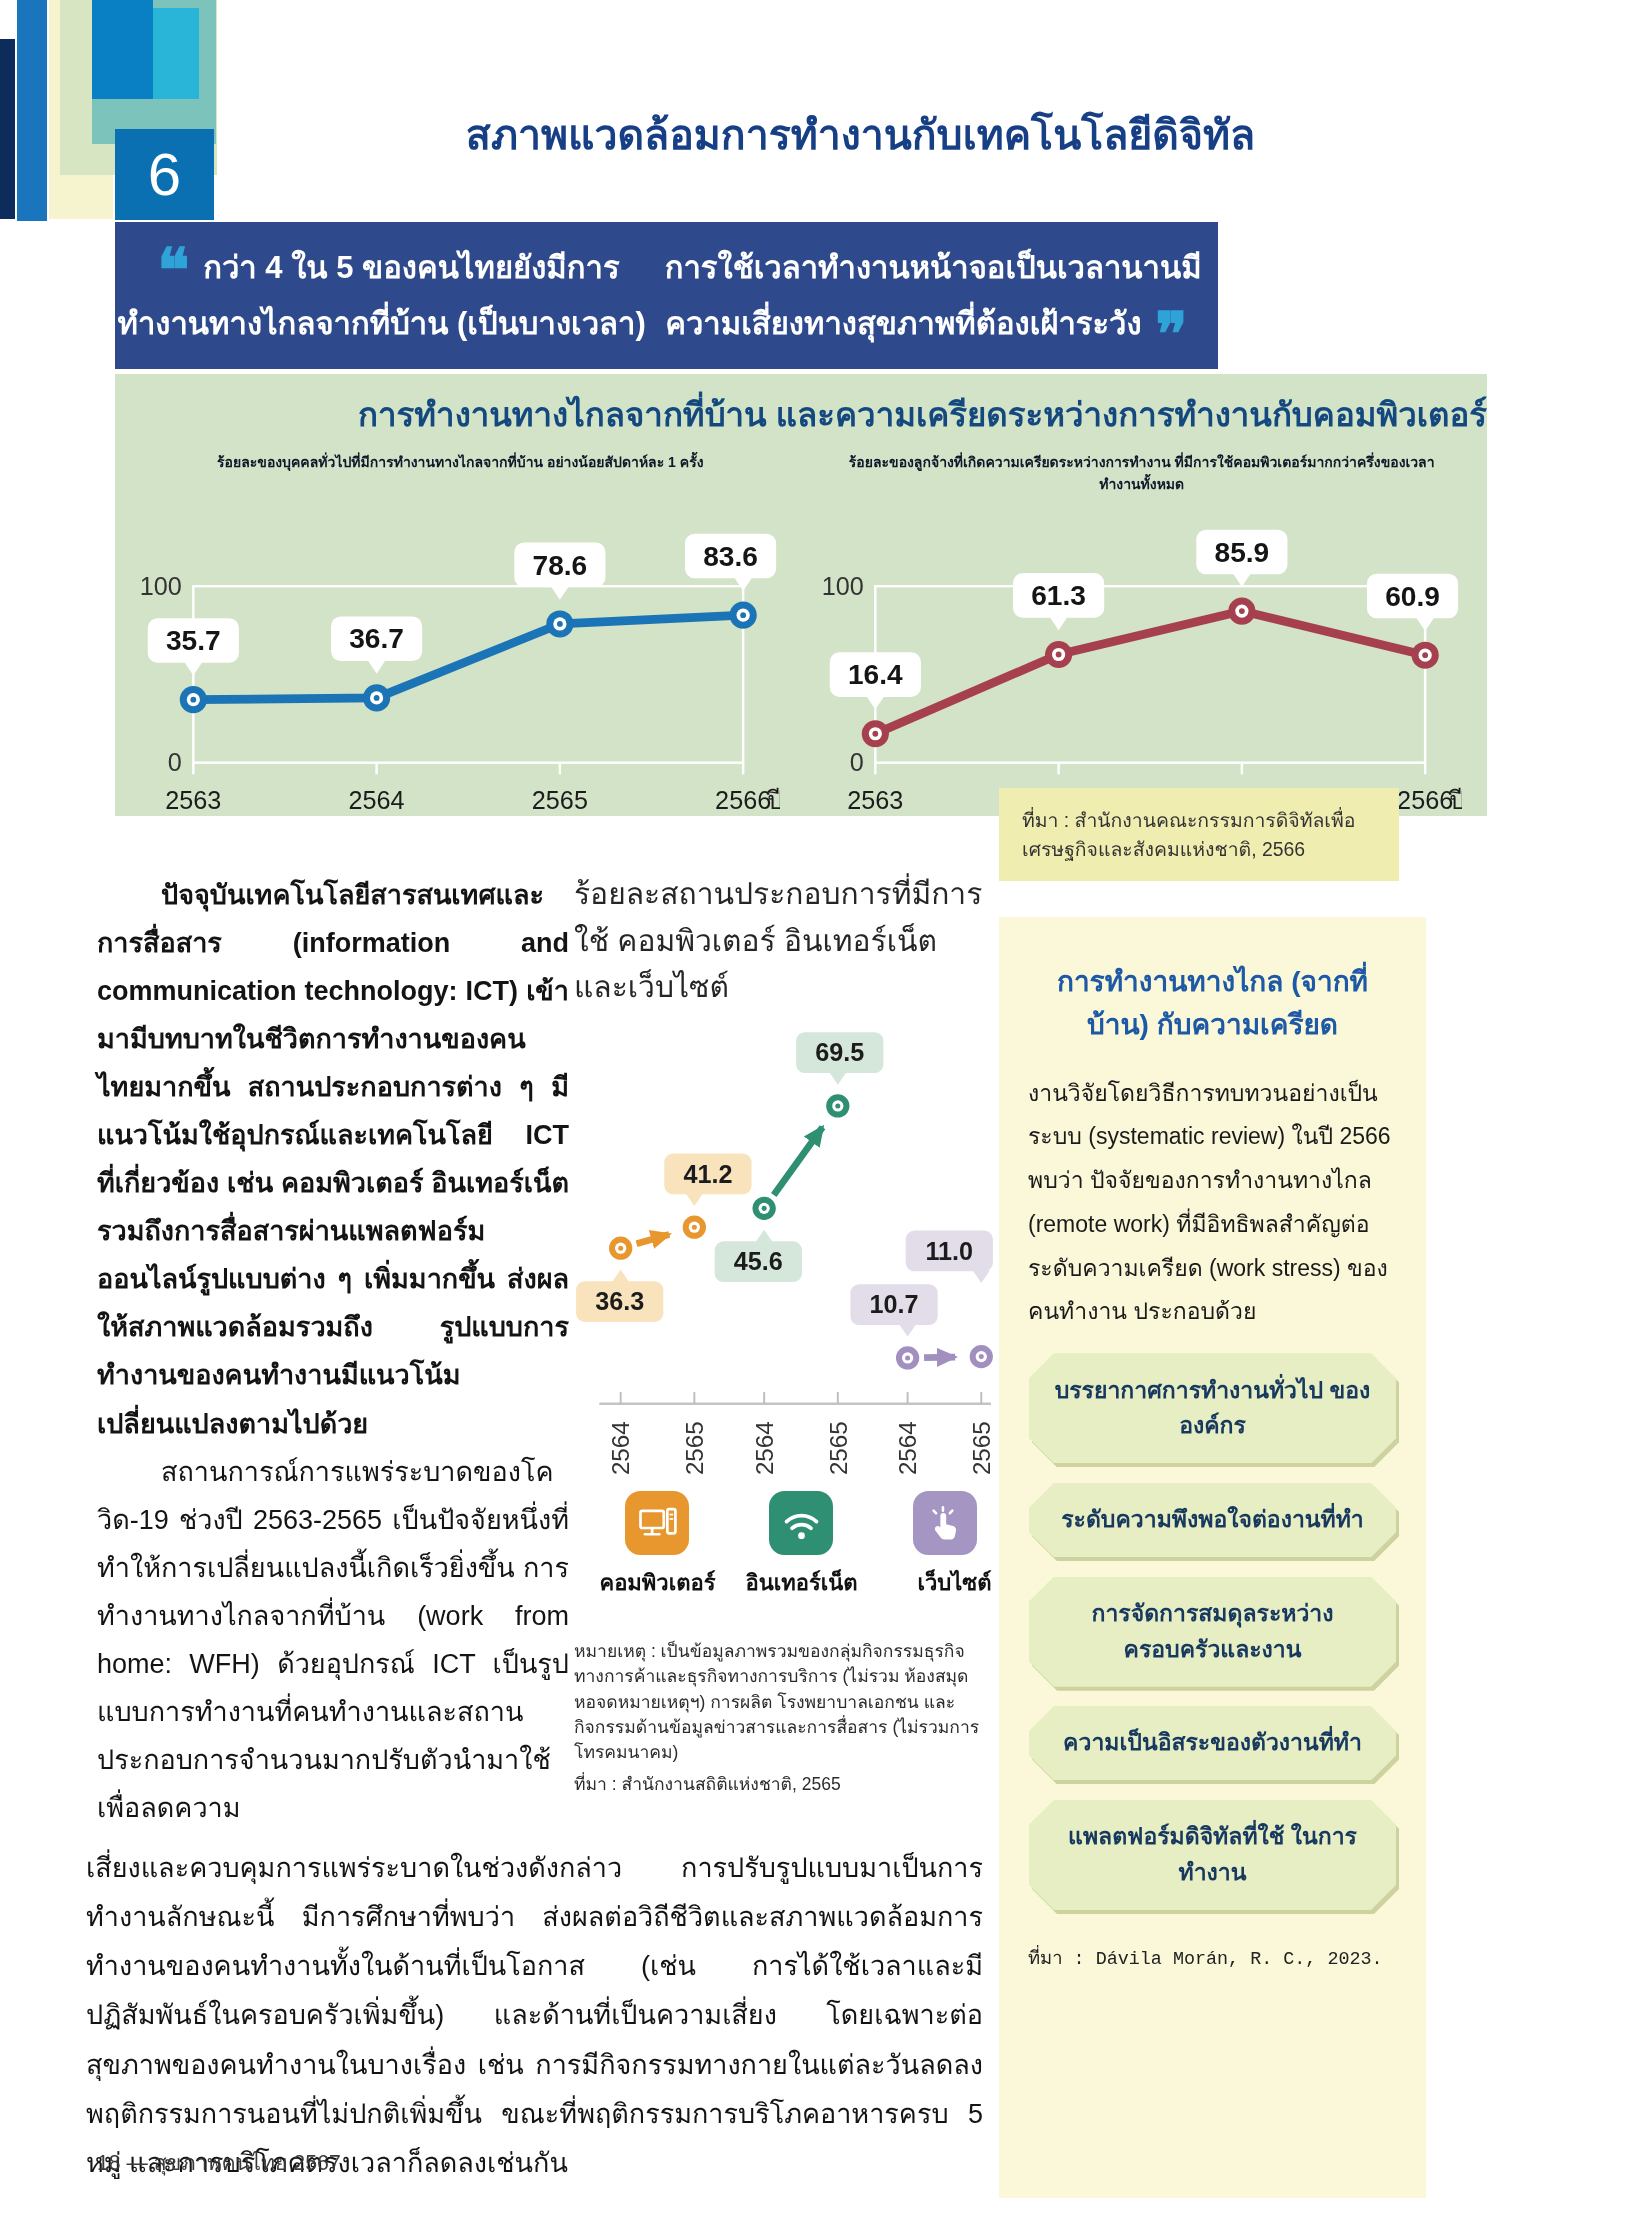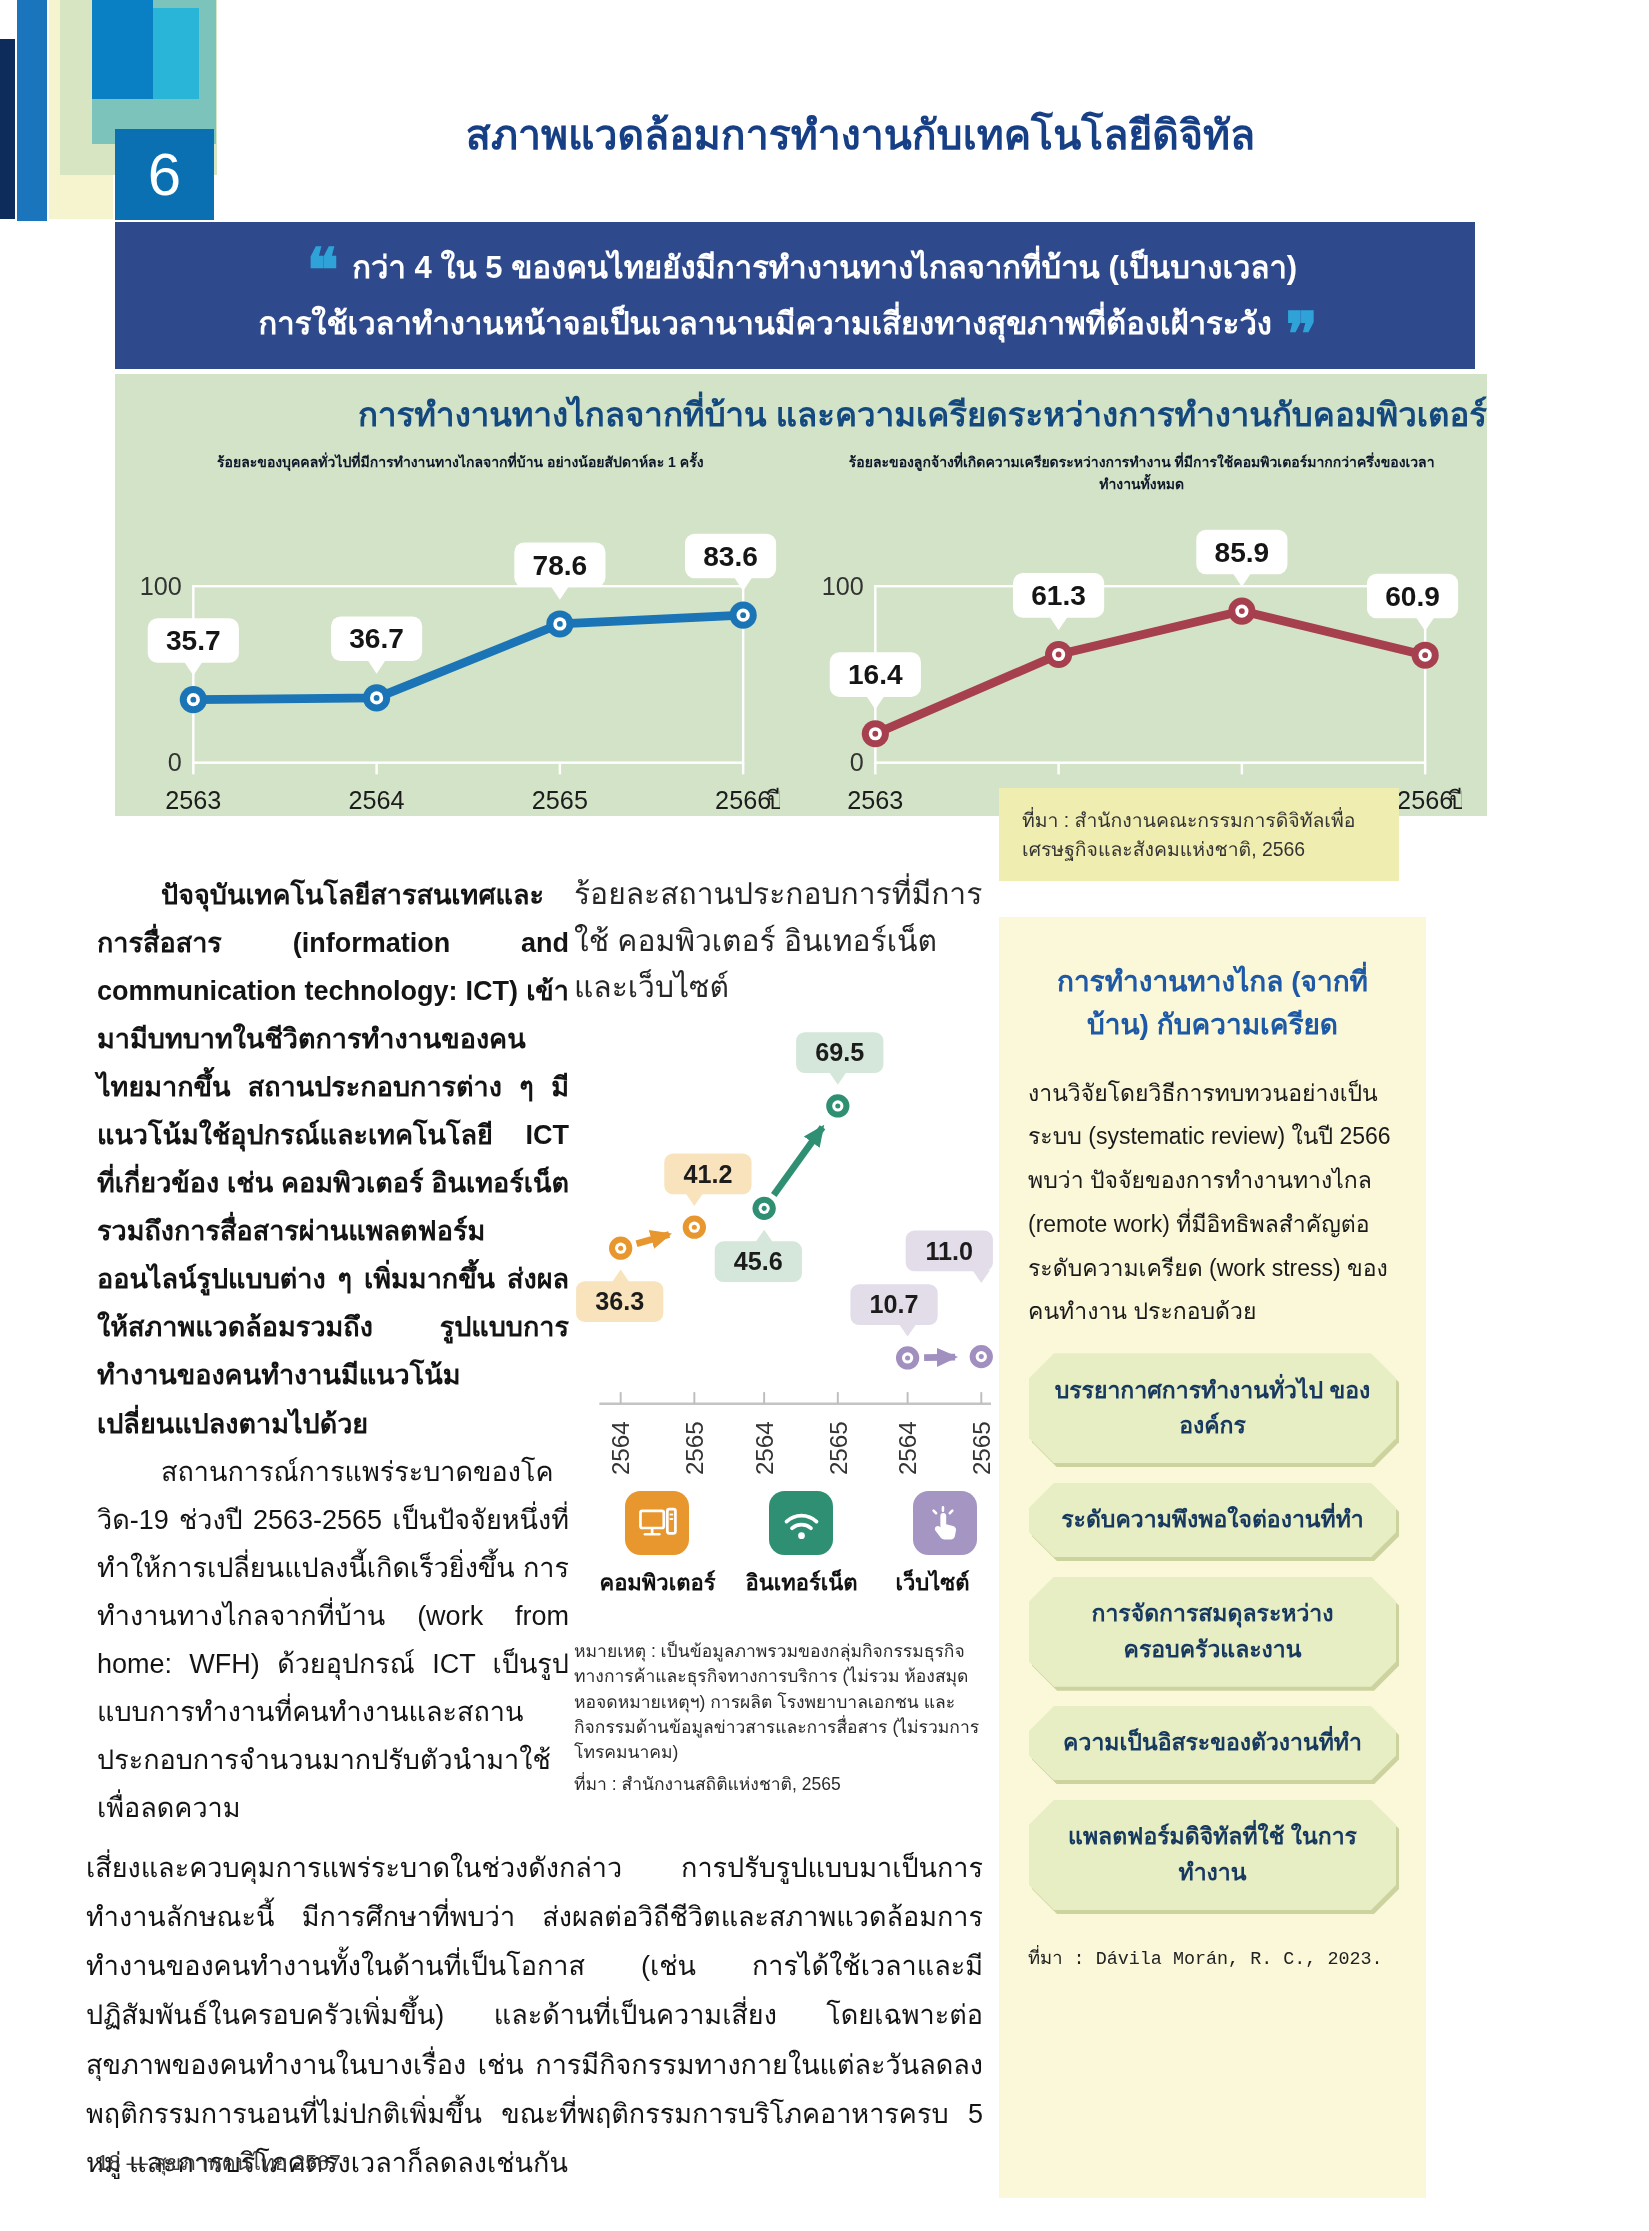--- a/index.html
+++ b/index.html
@@ -12,22 +12,22 @@
   .d2{left:16.5px;top:0;width:30px;height:221px;background:#1b75bc;}
   .d3{left:49px;top:0;width:64px;height:219px;background:#f6f3cf;}
   .d4{left:60px;top:0;width:157px;height:175px;background:#d8e5c3;}
   .d5{left:92px;top:0;width:124px;height:144px;background:#7cc3bb;}
   .d6{left:92px;top:0;width:61px;height:99px;background:#0980c4;}
   .d7{left:153px;top:7.8px;width:46px;height:91px;background:#29b5d8;}
   .chapter-box{position:absolute;top:129px;left:115px;width:99px;height:91px;background:#0a70b2;
         color:#fff;display:flex;align-items:center;justify-content:center;font-size:60px;font-weight:400;}
   .page-title{position:absolute;top:102px;left:233px;width:1255px;text-align:center;
         font-size:41px;font-weight:bold;color:#173f85;}
-  .quote-banner{position:absolute;top:222px;left:115px;width:1360px;height:147px;background:#2e4a8c;
-        color:#fff;display:flex;flex-direction:column;justify-content:center;align-items:center;
+  .quote-banner{position:absolute;top:222px;left:115px;width:1103px;height:147px;background:#2e4a8c;
+        color:#fff;display:flex;flex-direction:row;justify-content:center;align-items:center;
         font-size:31px;font-weight:bold;line-height:1.8;text-align:center;}
   .qmark{color:#2fa3d7;font-size:60px;line-height:0;position:relative;top:13.6px;margin:0 13.6px;}
   .qmark.close{top:21.3px;}
   
   .chart-panel{position:absolute;top:374px;left:115px;width:1372px;height:442px;background:#d3e3c7;}
   .panel-title{margin-top:13.6px;text-align:right;font-size:33px;font-weight:bold;color:#14497f;}
   .charts-row{display:flex;justify-content:space-between;padding:11.6px 5.8px 0 5.8px;}
   .chart-block{width:679px;}
   .chart-subtitle{height:70px;text-align:center;font-size:14px;font-weight:600;color:#0f172a;
         line-height:1.55;padding:0 39px;}
@@ -285,21 +285,21 @@
             <circle cx="24" cy="37" r="3.6" fill="#fff"></circle>
           </svg>
       </div>
       <div class="icon-label" style="left:145px;">อินเทอร์เน็ต</div>
       <div class="icon-tile" style="left:339px;background:#a495c2;">
         <svg viewBox="0 0 48 48" width="41" height="41">
             <path d="M21 9 v-4 M13 12 l-3-3 M29 12 l3-3" stroke="#fff" stroke-width="3" stroke-linecap="round" fill="none"></path>
             <path d="M18 24 v-9 a3.4 3.4 0 0 1 6.8 0 v10 l8 1.8 c2.4 0.6 3.9 2.8 3.5 5.2 l-1.2 6.4 a5.2 5.2 0 0 1 -5.1 4.3 h-7.4 a5.2 5.2 0 0 1 -4.1 -2 l-6.2 -8.1 c-1.2 -1.6 -0.9 -3.9 0.8 -5.1 1.4 -1 3.3 -0.8 4.4 0.5 l0.5 0.6 z" fill="#fff"></path>
           </svg>
       </div>
-      <div class="icon-label" style="left:276px;">เว็บไซต์</div>
+      <div class="icon-label" style="left:298px;">เว็บไซต์</div>
     </div>
     <div class="mid-note">หมายเหตุ : เป็นข้อมูลภาพรวมของกลุ่มกิจกรรมธุรกิจทางการค้าและธุรกิจทางการบริการ (ไม่รวม ห้องสมุด หอจดหมายเหตุฯ) การผลิต โรงพยาบาลเอกชน และกิจกรรมด้านข้อมูลข่าวสารและการสื่อสาร (ไม่รวมการโทรคมนาคม)</div>
     <div class="mid-source">ที่มา : สำนักงานสถิติแห่งชาติ, 2565</div>
   </div>
 
   <div class="sidebar">
     <div class="sidebar-title">การทำงานทางไกล (จากที่บ้าน) กับความเครียด</div>
     <div class="sidebar-intro">งานวิจัยโดยวิธีการทบทวนอย่างเป็นระบบ (systematic review) ในปี 2566 พบว่า ปัจจัยของการทำงานทางไกล (remote work) ที่มีอิทธิพลสำคัญต่อระดับความเครียด (work stress) ของคนทำงาน ประกอบด้วย</div>
     <div class="factor-wrap">
         <div class="factor-box">บรรยากาศการทำงานทั่วไป ขององค์กร</div>

